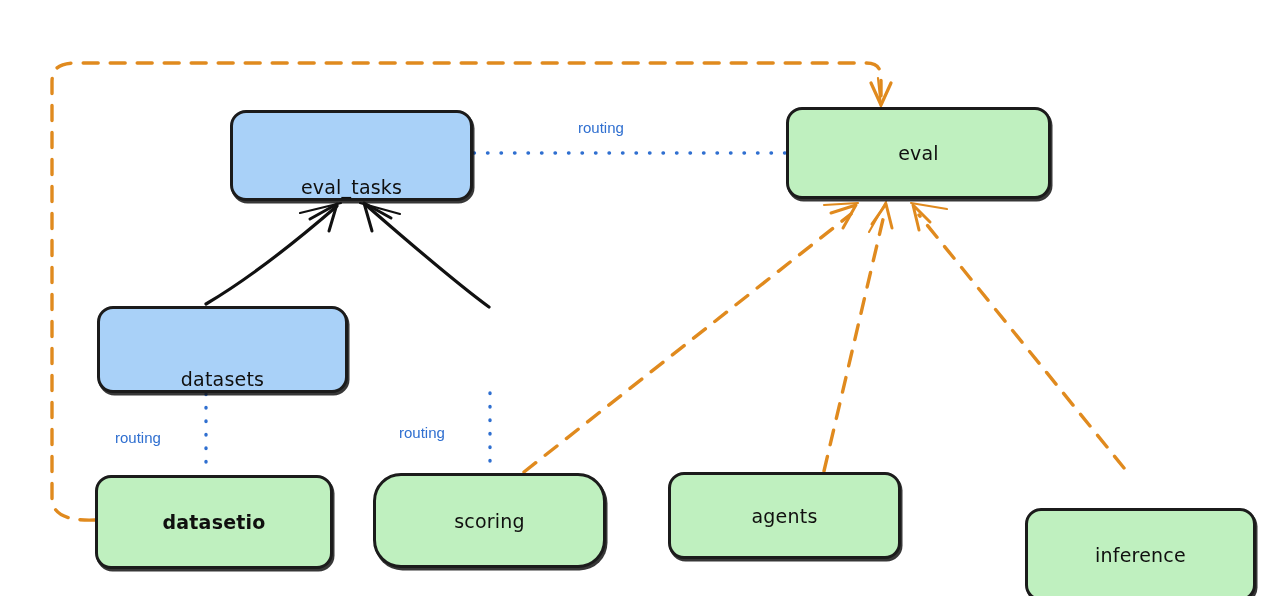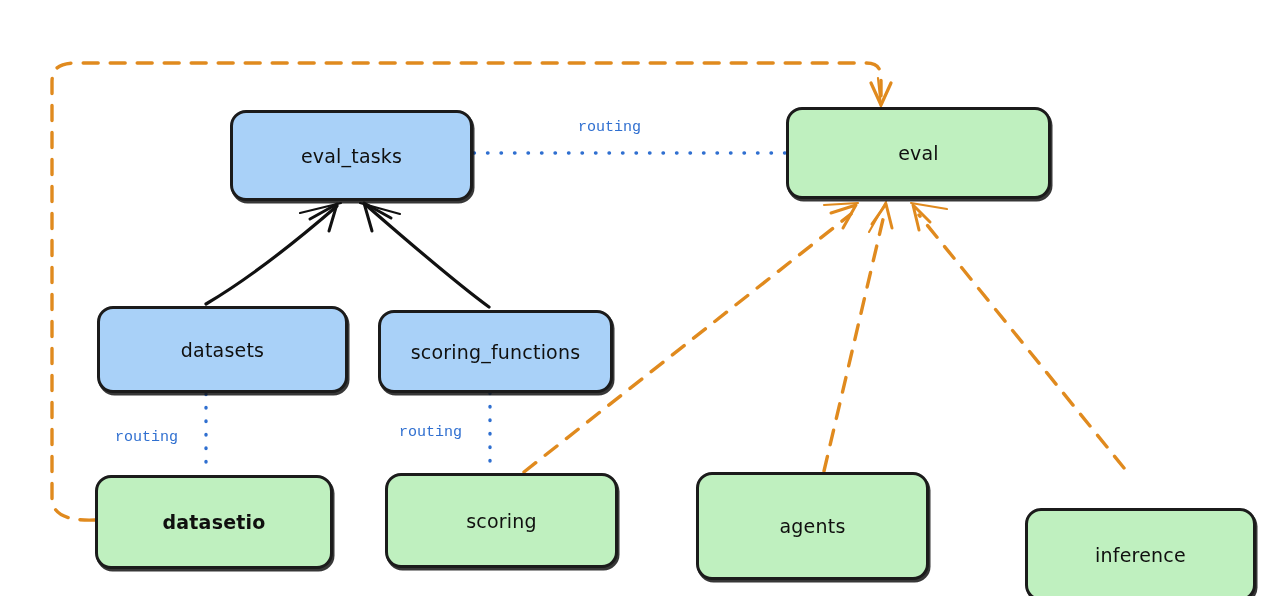--- a/index.html
+++ b/index.html
@@ -34,30 +34,30 @@
     justify-content: center;
     border: 3px solid #1b1b1b;
     border-radius: 16px;
     font-family: "DejaVu Sans", sans-serif;
     font-size: 19px;
     letter-spacing: 0.2px;
     color: #10100f;
     text-align: center;
     box-shadow: 1.5px 2.5px 0 rgba(20,20,20,0.85);
   }
-  .node.blue  { background: #a9d1f8; }
+  .node.blue  { background: #a9d1f8; align-items: flex-end; }
   .node.green { background: #bff0bf; }
   .node-label {
     pointer-events: none;
     user-select: none;
     white-space: nowrap;
   }
   .edge-label {
     position: absolute;
-    font-family: Liberation Mono, monospace;
+    font-family: Liberation Sans, sans-serif;
     font-size: 15px;
     color: #2f6fd0;
     white-space: nowrap;
     user-select: none;
   }
 </style>
 </head>
 <body>
 
 <div id="canvas">
@@ -119,33 +119,30 @@
   </div>
 
   <div class="node green" style="left:786px; top:107px; width:265px; height:92px;">
     <span class="node-label">eval</span>
   </div>
 
   <div class="node blue" style="left:97px; top:306px; width:251px; height:87px;">
     <span class="node-label">datasets</span>
   </div>
 
-  <div class="node blue" style="left:378px; top:310px; width:235px; height:83px;">
-    <span class="node-label">scoring_functions</span>
-  </div>
 
   <div class="node green" style="left:95px; top:475px; width:238px; height:94px;font-weight:bold;">
     <span class="node-label">datasetio</span>
   </div>
 
-  <div class="node green" style="left:385px; top:473px; width:233px; height:95px;">
+  <div class="node green" style="left:373px; top:473px; width:233px; height:95px;border-radius:28px;">
     <span class="node-label">scoring</span>
   </div>
 
-  <div class="node green" style="left:696px; top:472px; width:233px; height:108px;">
+  <div class="node green" style="left:668px; top:472px; width:233px; height:87px;">
     <span class="node-label">agents</span>
   </div>
 
   <div class="node green" style="left:1025px; top:468px; width:231px; height:93px;margin-top:40px;">
     <span class="node-label">inference</span>
   </div>
 
   <div class="edge-label" style="left:578px; top:119px;">routing</div>
 
   <div class="edge-label" style="left:115px; top:429px;">routing</div>

